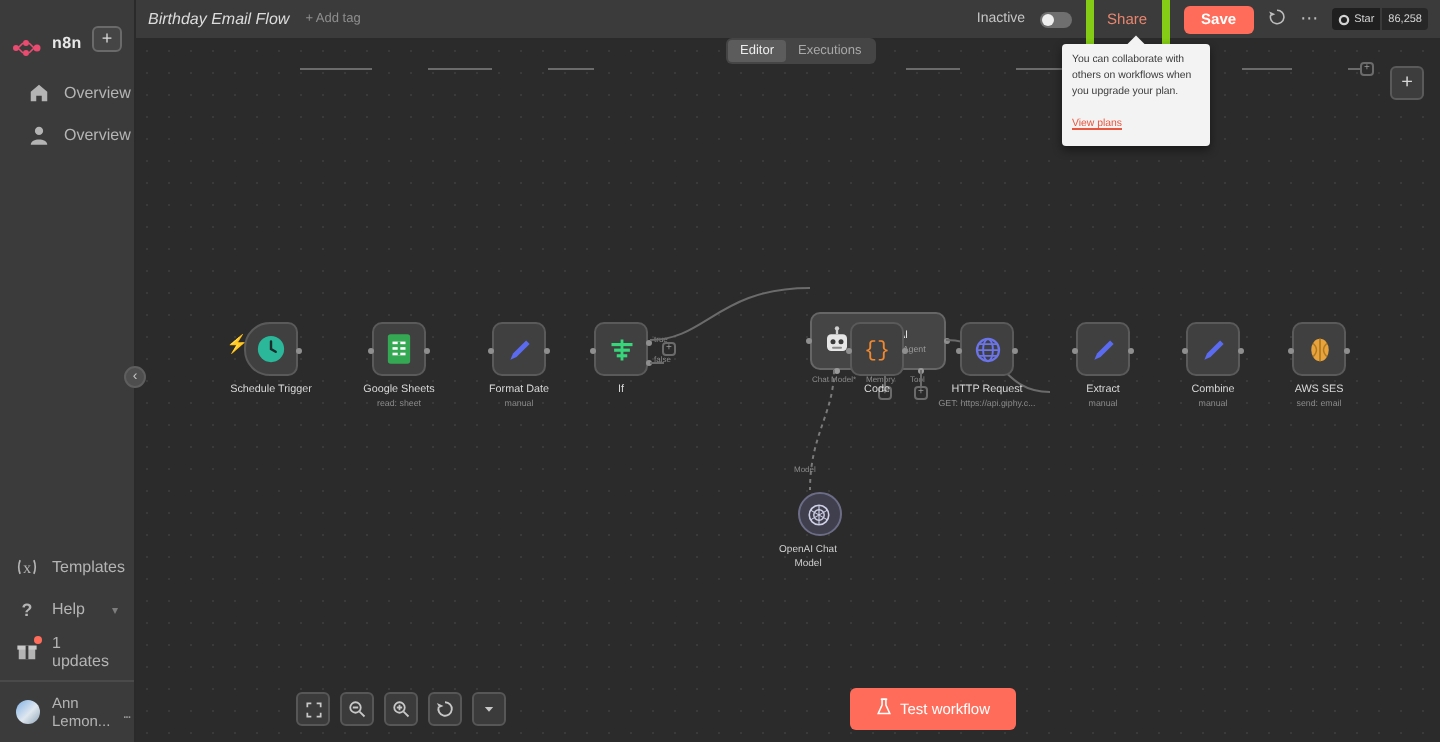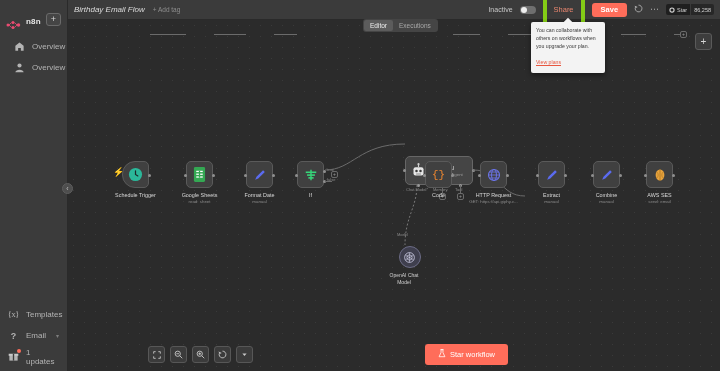--- a/index.html
+++ b/index.html
@@ -252,36 +252,41 @@
         </span>
         <span>Templates</span>
       </div>
 
       <div class="sb-item">
         <span class="ic">
           <svg width="11" height="11" viewBox="0 0 16 16">
               <text x="8" y="13" font-size="13" font-weight="bold" font-family="Liberation Sans, sans-serif" fill="#b4b4b4" text-anchor="middle">?</text>
             </svg>
         </span>
-        <span>Email</span>
+        <span>Help</span>
         <span class="sb-chevron">▾</span>
       </div>
 
       <div class="sb-item">
         <span class="ic" style="position:relative">
           <svg width="11" height="11" viewBox="0 0 16 16">
               <rect x="2" y="6" width="12" height="8" fill="#b4b4b4"></rect>
               <rect x="1" y="4" width="14" height="3" fill="#c9c9c9"></rect>
               <rect x="7" y="4" width="2" height="10" fill="#3b3b3b"></rect>
             </svg>
           <span class="badge-dot"></span>
         </span>
         <span>1 updates</span>
       </div>
 
+      <div class="sb-user">
+        <span class="avatar"></span>
+        <span>Ann Lemon...</span>
+        <span class="dots">...</span>
+      </div>
     </div>
   </div>
 
   <div class="sb-collapse">‹</div>
 
   <div id="topbar">
     <span id="wf-title">Birthday Email Flow</span>
     <span id="add-tag">+ Add tag</span>
 
     <div class="tb-right">
@@ -540,21 +545,21 @@
       </span>
     </div>
 
     <button id="test-btn">
       <span>
         <svg width="8" height="9" viewBox="0 0 12 14">
             <path d="M4.5 1 V5.5 L1.5 12 H10.5 L7.5 5.5 V1 Z" fill="none" stroke="#fff" stroke-width="1.2"></path>
             <path d="M3.5 1 H8.5" stroke="#fff" stroke-width="1.2"></path>
           </svg>
       </span>
-      <span>Star workflow</span>
+      <span>Test workflow</span>
     </button>
   </div>
 
   <div id="tooltip">
     <span class="arrow"></span>
     <p>You can collaborate with others on workflows when you upgrade your plan.</p>
     <a href="#">View plans</a>
   </div>
 
 </div>

